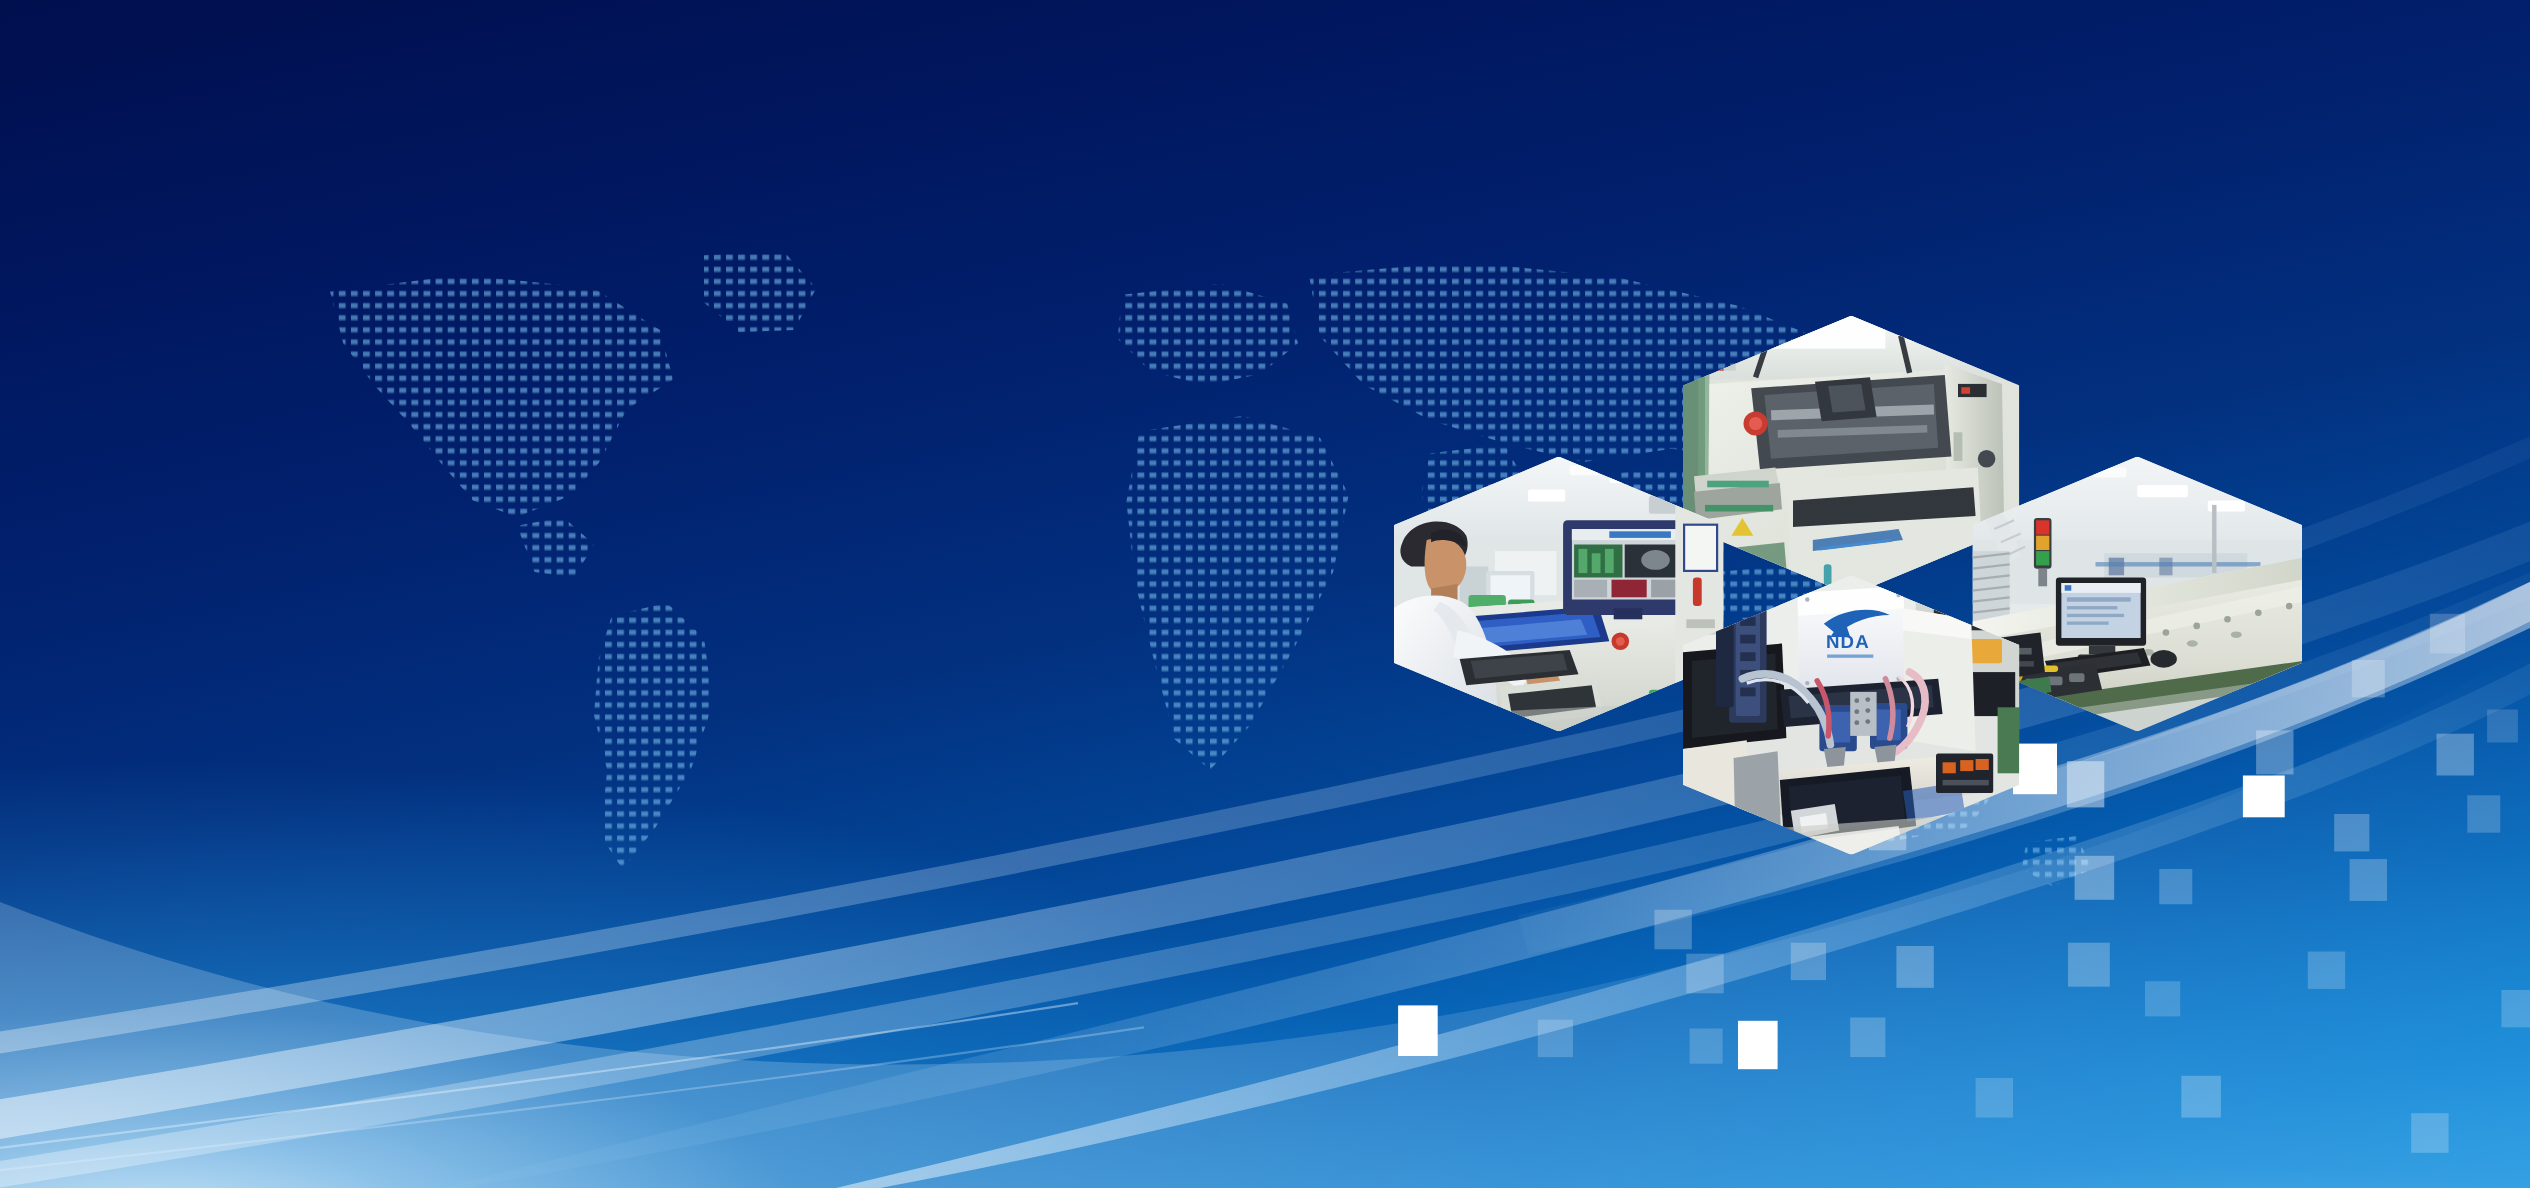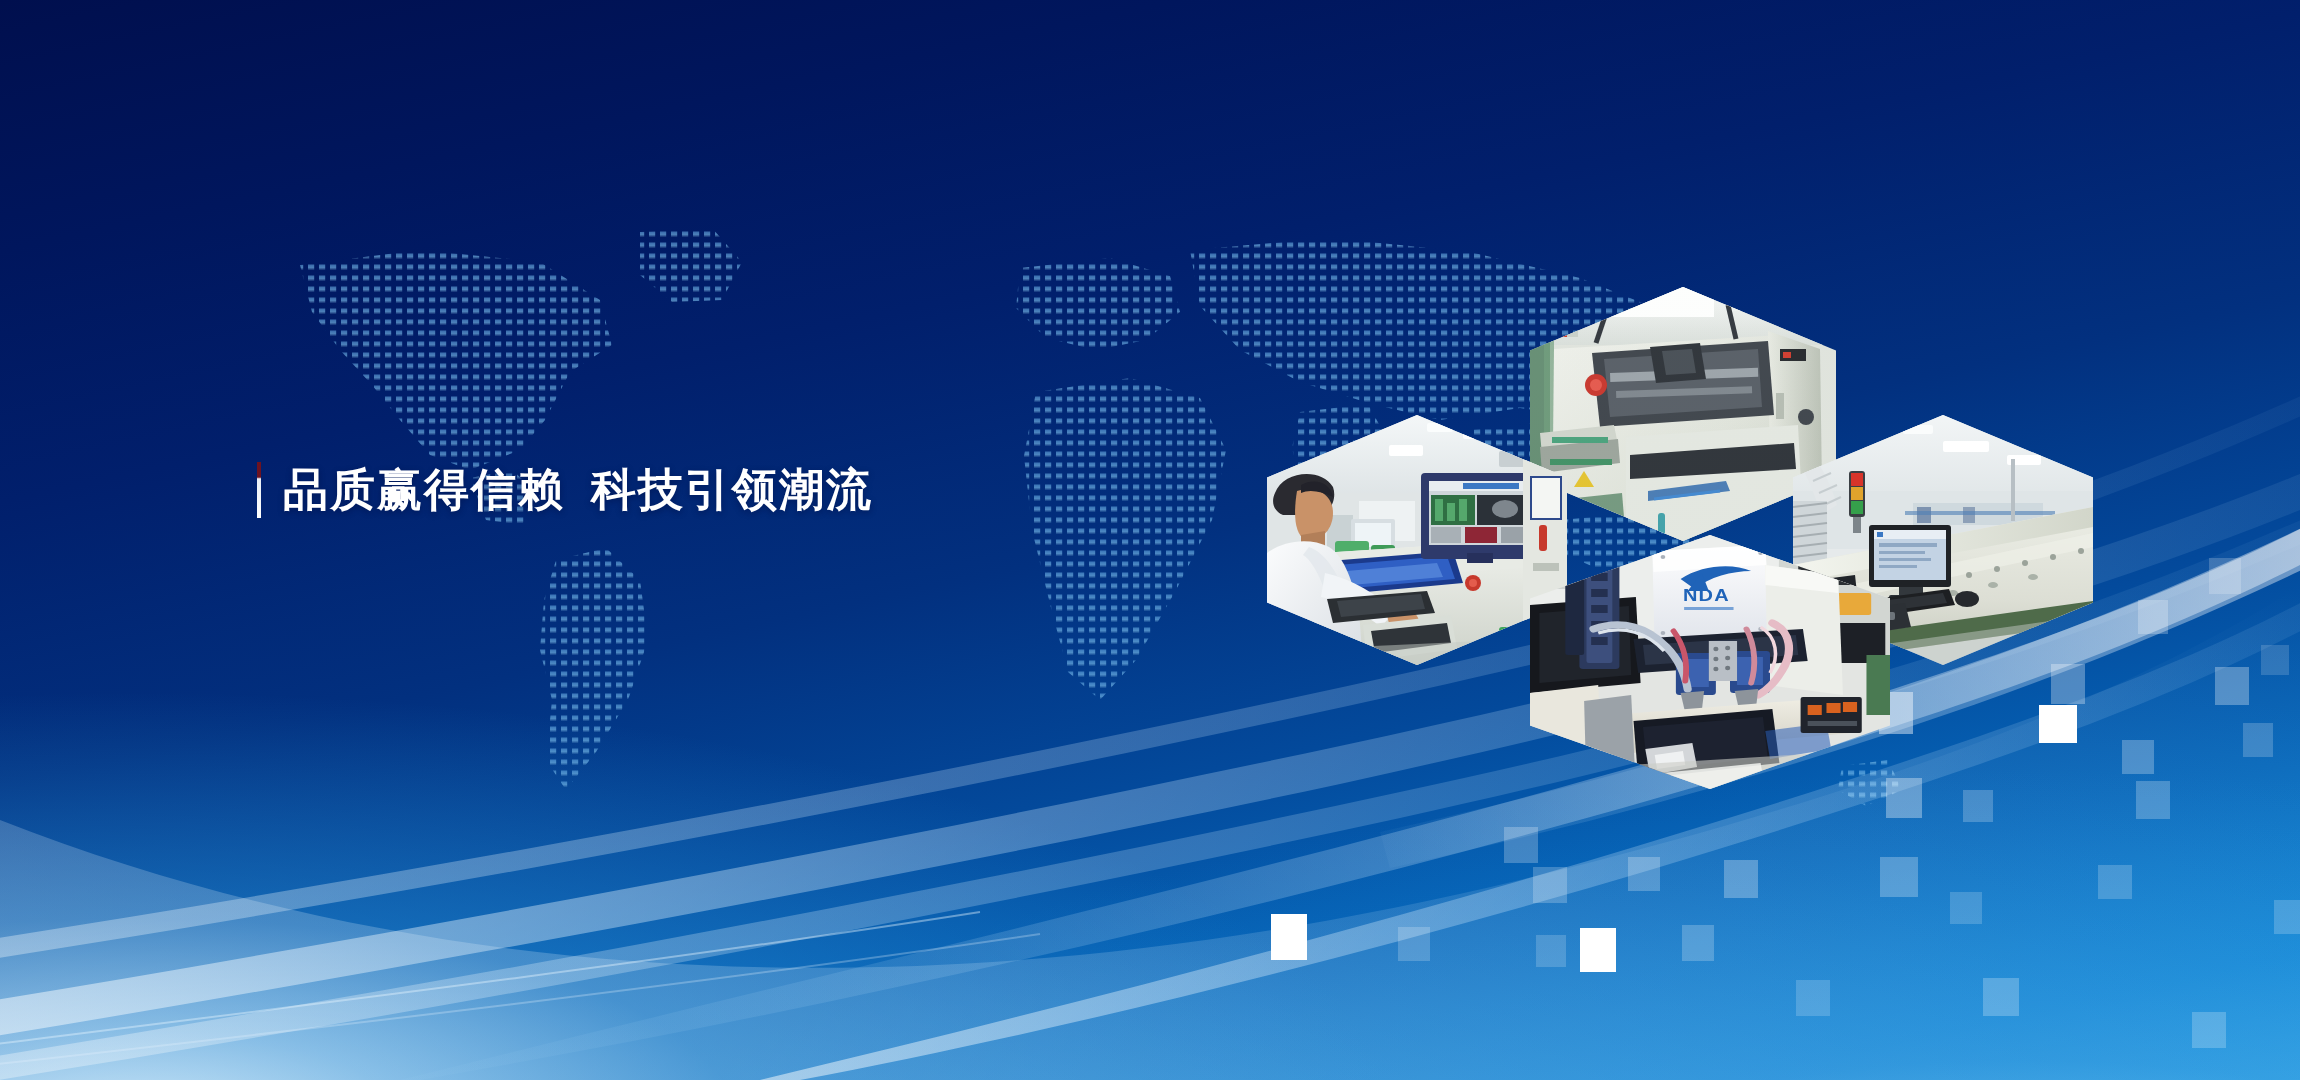--- a/index.html
+++ b/index.html
@@ -204,23 +204,20 @@
     <div class="sq" style="left:2138px;top:600px;width:30px;height:34px;opacity:0.24;"></div>
     <div class="sq" style="left:2209px;top:558px;width:32px;height:36px;opacity:0.20;"></div>
     <div class="sq" style="left:2261px;top:645px;width:28px;height:30px;opacity:0.16;"></div>
     <div class="sq" style="left:1796px;top:980px;width:34px;height:36px;opacity:0.18;"></div>
     <div class="sq" style="left:2274px;top:900px;width:30px;height:34px;opacity:0.20;"></div>
   </div>
 
   <div class="headline">
     <div class="accent-bar"></div>
     <div class="headline-text">
-      <div class="line1">
-        <span>品质赢得信赖</span><span class="gap"></span><span>科技引领潮流</span>
-      </div>
     </div>
   </div>
 
   <div class="hex-cluster">
 
     <div class="hex" style="left:275px;top:12px;width:306px;height:254px;">
       <div class="photo">
         <svg viewBox="0 0 306 254" preserveAspectRatio="none" aria-hidden="true">
           <defs>
             <linearGradient id="pTopCeil" x1="0" y1="0" x2="0" y2="1">
@@ -509,21 +506,21 @@
           <rect x="6" y="174" width="48" height="6" fill="#555c62"></rect>
           <rect x="4" y="186" width="52" height="5" fill="#42484e"></rect>
 
           <path d="M0 210 L70 200 L72 214 L0 226 Z" fill="#3f7a4e"></path>
 
           <path d="M0 242 L300 200 L300 250 L0 250 Z" fill="#b8bfb8" opacity="0.55"></path>
         </svg>
       </div>
     </div>
 
-    <div class="hex" style="left:275px;top:260px;width:360px;height:254px;">
+    <div class="hex" style="left:275px;top:248px;width:306px;height:254px;">
       <div class="photo">
         <svg viewBox="0 0 306 254" preserveAspectRatio="none" aria-hidden="true">
           <defs>
             <linearGradient id="pBCover" x1="0" y1="0" x2="0" y2="1">
               <stop offset="0%" stop-color="#fdfdfe"></stop>
                 <stop offset="100%" stop-color="#dfe3ea"></stop>
             </linearGradient>
             <linearGradient id="pBBase" x1="0" y1="0" x2="0" y2="1">
               <stop offset="0%" stop-color="#f0eee4"></stop>
                 <stop offset="100%" stop-color="#cfcdc2"></stop>

